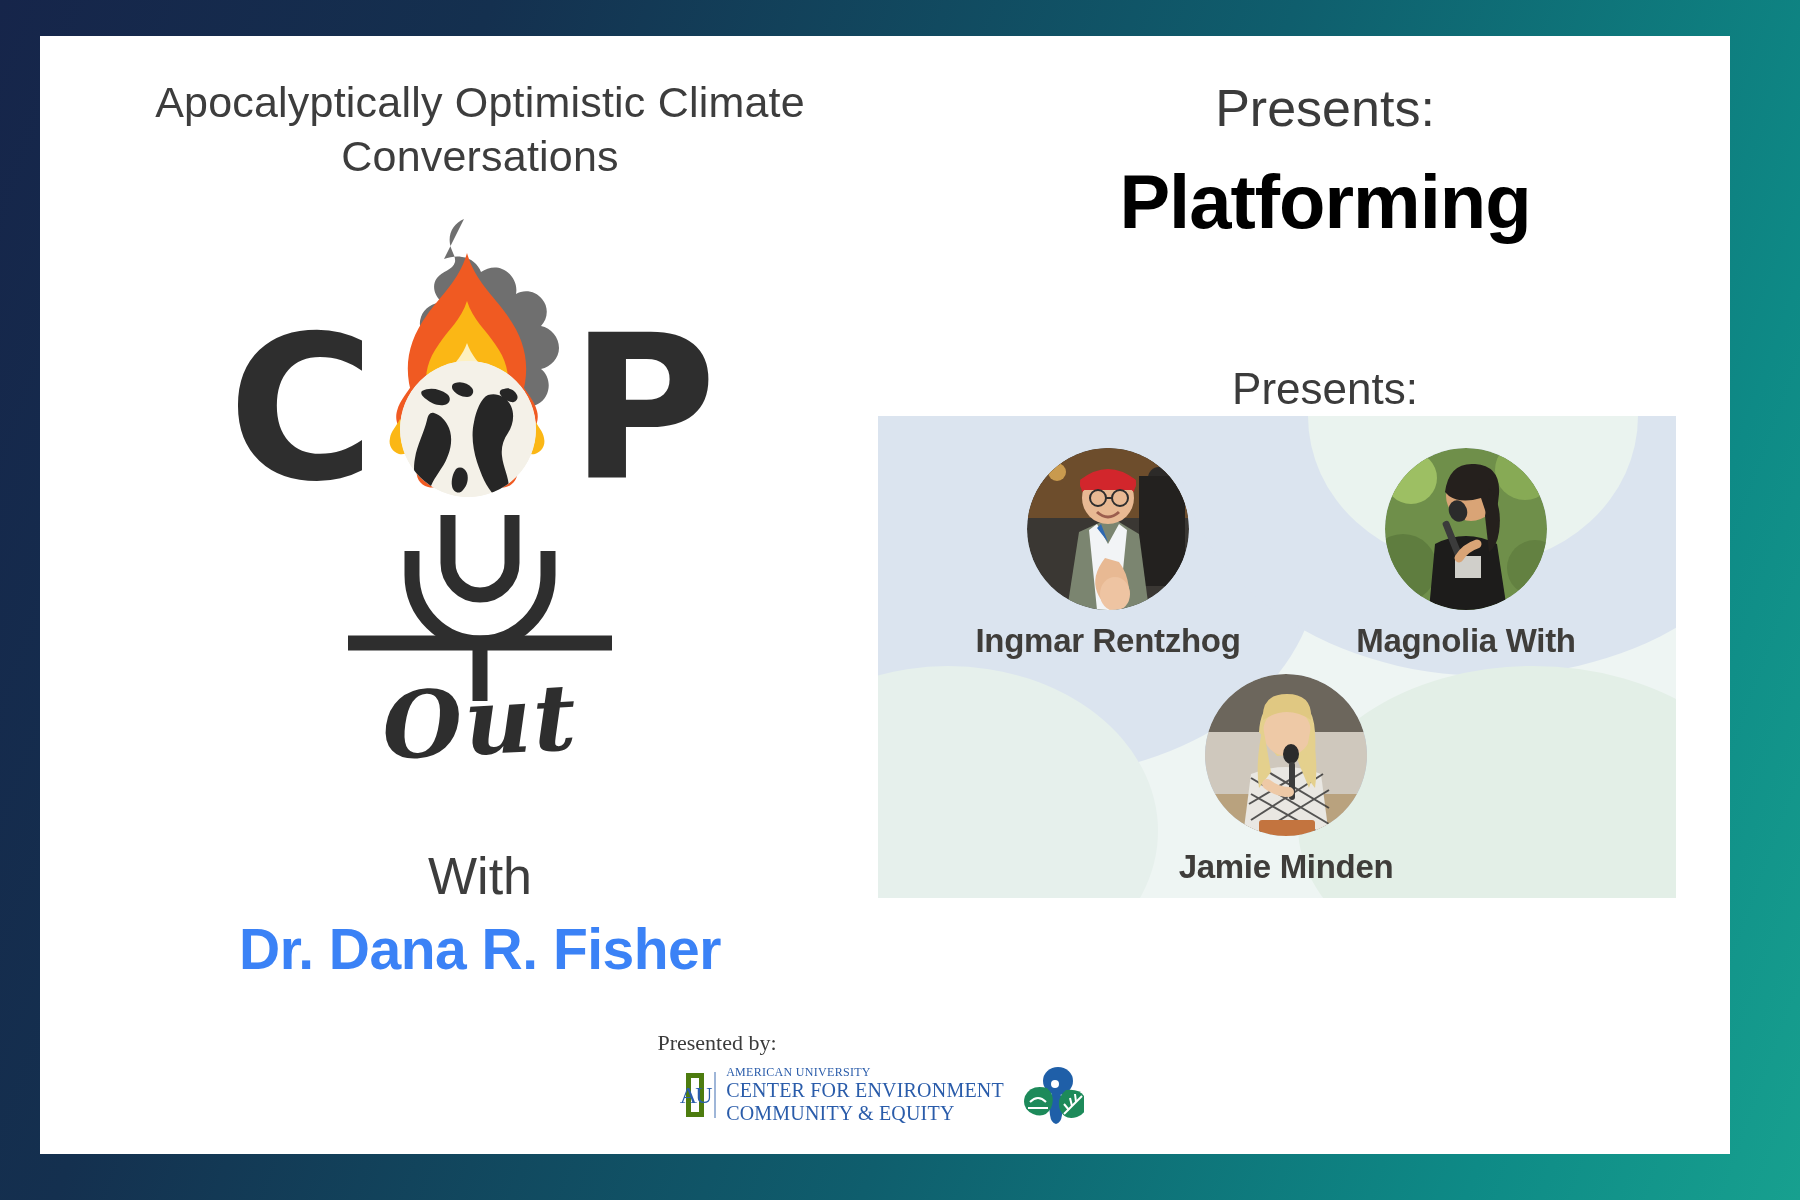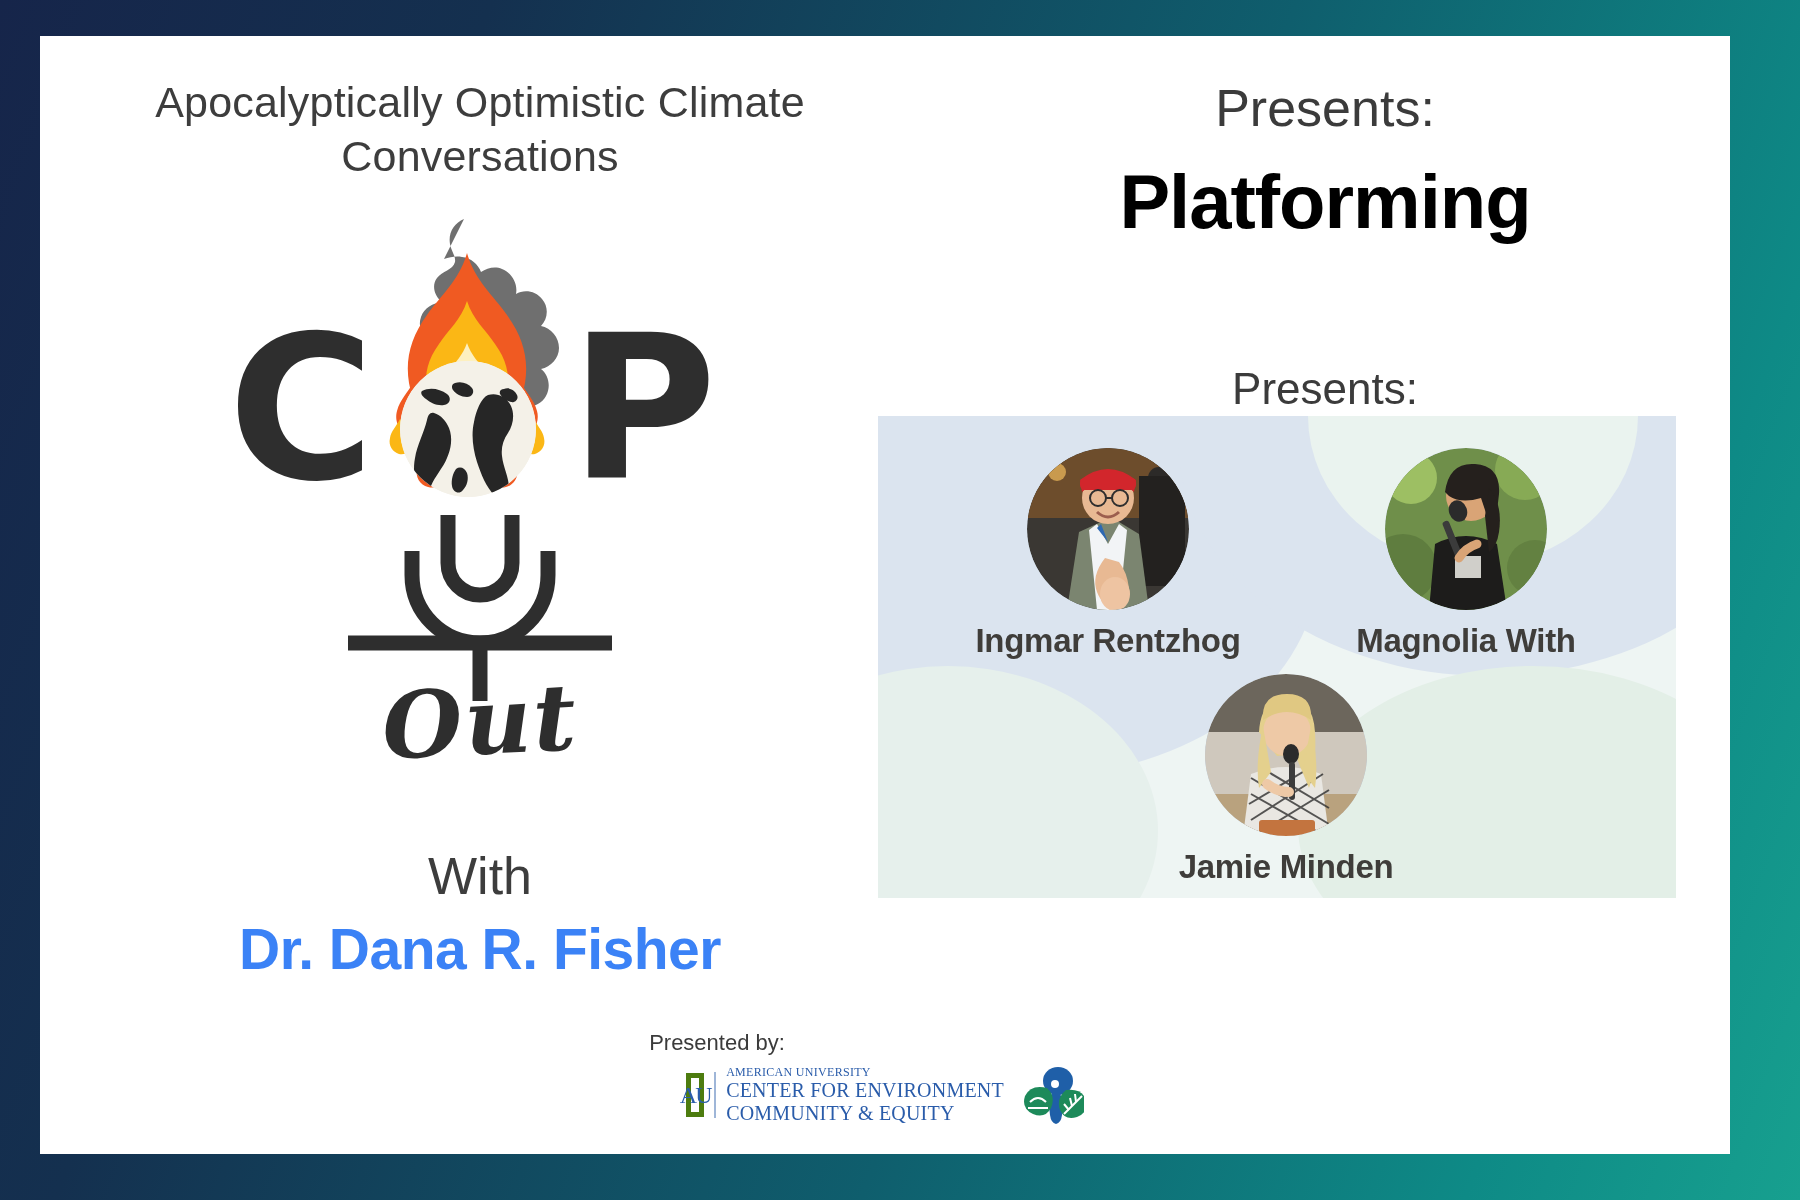--- a/index.html
+++ b/index.html
@@ -123,21 +123,21 @@
     margin-top:12px;font-size:33px;font-weight:700;color:#3f3d3a;
     letter-spacing:-.3px;white-space:nowrap;
   }
 
   
   .footer{
     position:absolute;left:0;top:1000px;width:1690px;height:118px;
   }
   .presented-by{
     position:absolute;left:0;top:-6px;width:1354px;text-align:center;
-    font-size:22px;color:#3b3b3b;font-weight:300;
+    font-size:22px;color:#3b3b3b;font-weight:300;font-family:Liberation Serif, serif;
   }
   .logos{
     position:absolute;left:0;top:30px;width:1690px;
     display:flex;justify-content:center;align-items:center;gap:18px;
   }
   .au-lockup{display:flex;align-items:center;gap:10px;}
   .au-shield{
     width:18px;height:44px;border:5px solid #4d7c0f;
     display:flex;align-items:center;justify-content:center;
     box-sizing:border-box;

